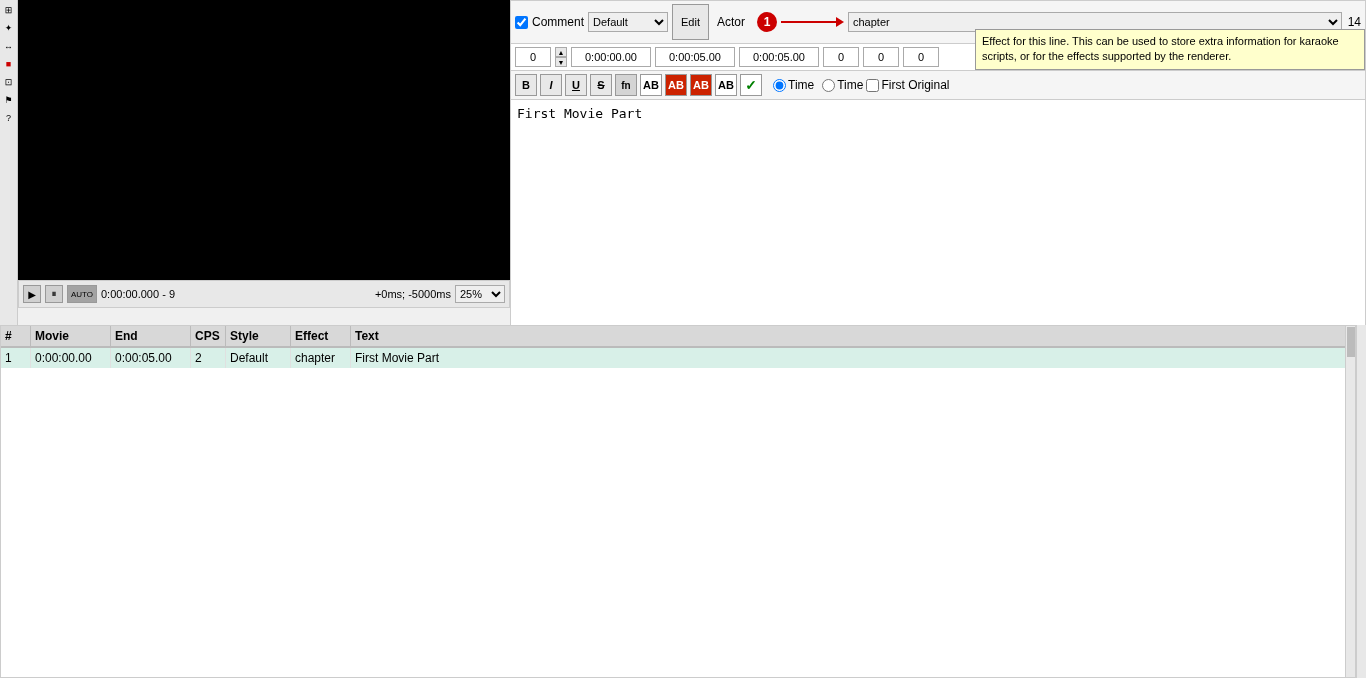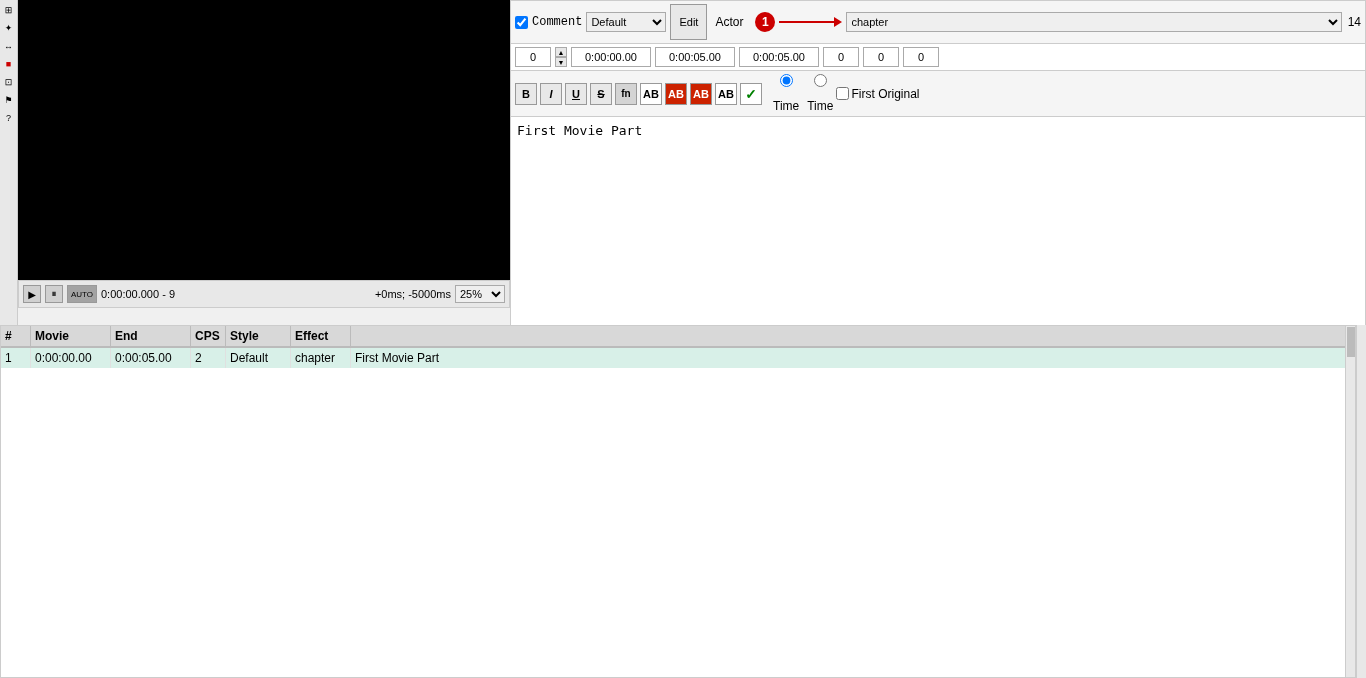--- a/index.html
+++ b/index.html
@@ -51,21 +51,21 @@
     
     .toolbar-row {
       display: flex;
       align-items: center;
       padding: 3px 4px;
       gap: 4px;
       border-bottom: 1px solid #ccc;
       background: #f5f5f5;
     }
     .toolbar-row input[type="checkbox"] { margin: 0; }
-    .toolbar-label { font-size: 12px; font-family: Liberation Mono, monospace; }
+    .toolbar-label { font-size: 12px; }
     .style-dropdown {
       width: 80px;
       height: 20px;
       font-size: 11px;
       border: 1px solid #aaa;
     }
     .edit-btn {
       height: 36px;
       padding: 0 8px;
       font-size: 11px;
@@ -196,23 +196,22 @@
     .fmt-btn.checkmark { background: #fff; color: green; font-size: 14px; }
     .radio-group {
       display: flex;
       align-items: center;
       gap: 8px;
       margin-left: 8px;
     }
     .radio-item {
       display: flex;
       align-items: center;
-      gap: 12px;
-      font-size: 12px;
-      flex-direction: column;
+      gap: 2px;
+      font-size: 12px;
     }
     .checkbox-item {
       display: flex;
       align-items: center;
       gap: 2px;
       font-size: 12px;
     }
 
     
     .text-editor {
@@ -393,20 +392,23 @@
     <div class="annotation-line">
       <div class="h-line"></div>
       <div class="arrow-head"></div>
     </div>
 
     <select class="effect-dropdown">
       <option value="chapter">chapter</option>
     </select>
     <span class="char-count">14</span>
 
+    <div class="tooltip-box">
+      <span>Effect for this line. This can be used to store extra information for karaoke scripts, or for the effects supported by the renderer.</span>
+    </div>
   </div>
 
   
   <div class="numbers-row">
     <input class="num-field" value="0" style="">
     <div class="spin-btns">
       <button class="spin-btn">▲</button>
       <button class="spin-btn">▼</button>
     </div>
     <input class="time-field" value="0:00:00.00" style="">
@@ -465,20 +467,21 @@
 
 <div class="subtitle-table-area">
 
   <div class="table-header">
     <div class="th col-num">#</div>
     <div class="th col-start">Movie</div>
     <div class="th col-end">End</div>
     <div class="th col-cps">CPS</div>
     <div class="th col-style">Style</div>
     <div class="th col-effect">Effect</div>
+    <div class="th col-text">Text</div>
   </div>
 
   <div class="table-row-highlight">
     <div class="td col-num">1</div>
     <div class="td col-start">0:00:00.00</div>
     <div class="td col-end">0:00:05.00</div>
     <div class="td col-cps">2</div>
     <div class="td col-style">Default</div>
     <div class="td col-effect">chapter</div>
     <div class="td col-text">First Movie Part</div>

